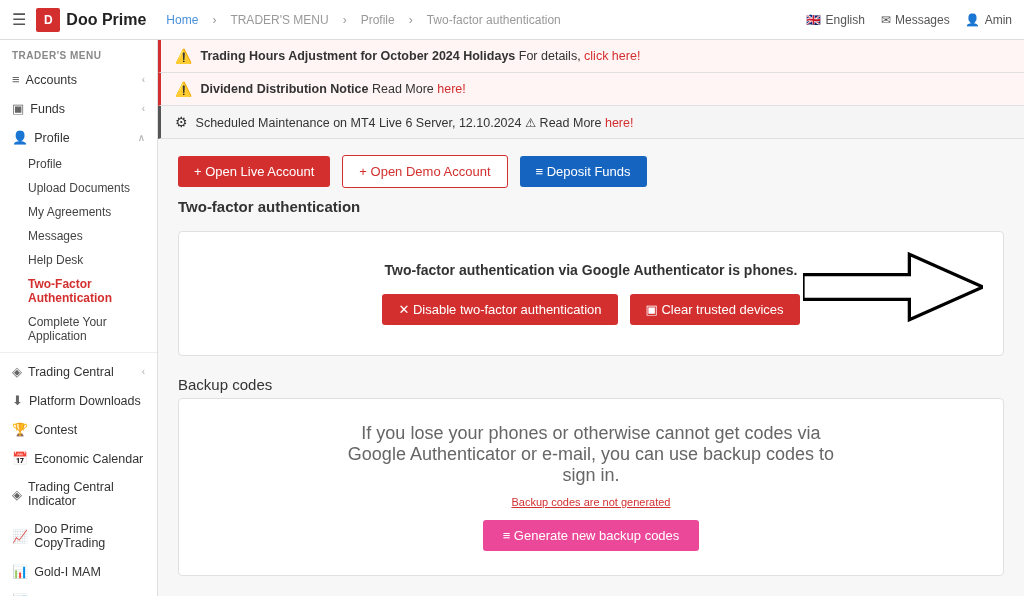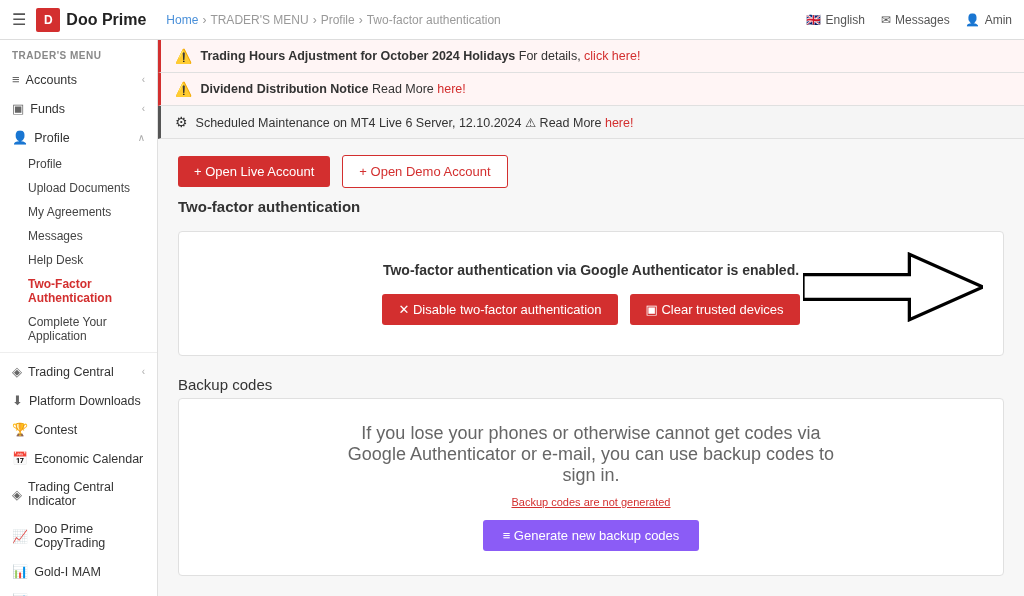--- a/index.html
+++ b/index.html
@@ -32,21 +32,21 @@
       display: flex;
       align-items: center;
       justify-content: center;
       font-weight: bold;
       font-size: 12px;
       border-radius: 2px;
     }
     .nav-breadcrumb {
       display: flex;
       align-items: center;
-      gap: 4px;
+      gap: 14px;
       color: #555;
       font-size: 12px;
       flex: 1;
     }
     .nav-breadcrumb span { color: #999; }
     .nav-breadcrumb a { color: #4a90d9; text-decoration: none; }
     .nav-right {
       display: flex;
       align-items: center;
       gap: 16px;
@@ -221,21 +221,21 @@
       margin-right: auto;
     }
     .backup-not-generated {
       color: #d32f2f;
       font-size: 11px;
       text-decoration: underline;
       margin-bottom: 12px;
       display: block;
     }
     .btn-generate {
-      background: #8b5cf6;
+      background: #ec4899;
       color: #fff;
       padding: 8px 20px;
       border: none;
       border-radius: 3px;
       cursor: pointer;
       font-size: 13px;
       display: inline-flex;
       align-items: center;
       gap: 6px;
     }
@@ -368,35 +368,36 @@
     <div class="alert dark-alert">
       <span class="alert-icon">⚙</span>
       <span>
         Scheduled Maintenance on MT4 Live 6 Server, 12.10.2024 ⚠ Read More <a href="#">here!</a>
       </span>
     </div>
 
     <div class="action-buttons">
       <button class="btn btn-red">+ Open Live Account</button>
       <button class="btn btn-outline-red">+ Open Demo Account</button>
+      <button class="btn btn-blue">≡ Deposit Funds</button>
     </div>
 
     <div class="page-body">
 
       <div class="page-section-title">Two-factor authentication</div>
 
       <div class="auth-card">
 
         <div class="arrow-container">
           <svg class="arrow-svg" viewBox="0 0 220 80">
             <polygon points="220,40 130,0 130,25 0,25 0,55 130,55 130,80" fill="#fff" stroke="#000" stroke-width="4"></polygon>
           </svg>
         </div>
 
-        <div class="auth-enabled-text">Two-factor authentication via Google Authenticator is enabled.</div>
+        <div class="auth-enabled-text">Two-factor authentication via Google Authenticator is phones.</div>
 
         <div class="auth-buttons">
           <button class="btn btn-red">✕ Disable two-factor authentication</button>
           <button class="btn btn-red">▣ Clear trusted devices</button>
         </div>
       </div>
 
       <div class="backup-section-title">Backup codes</div>
 
       <div class="backup-card">

